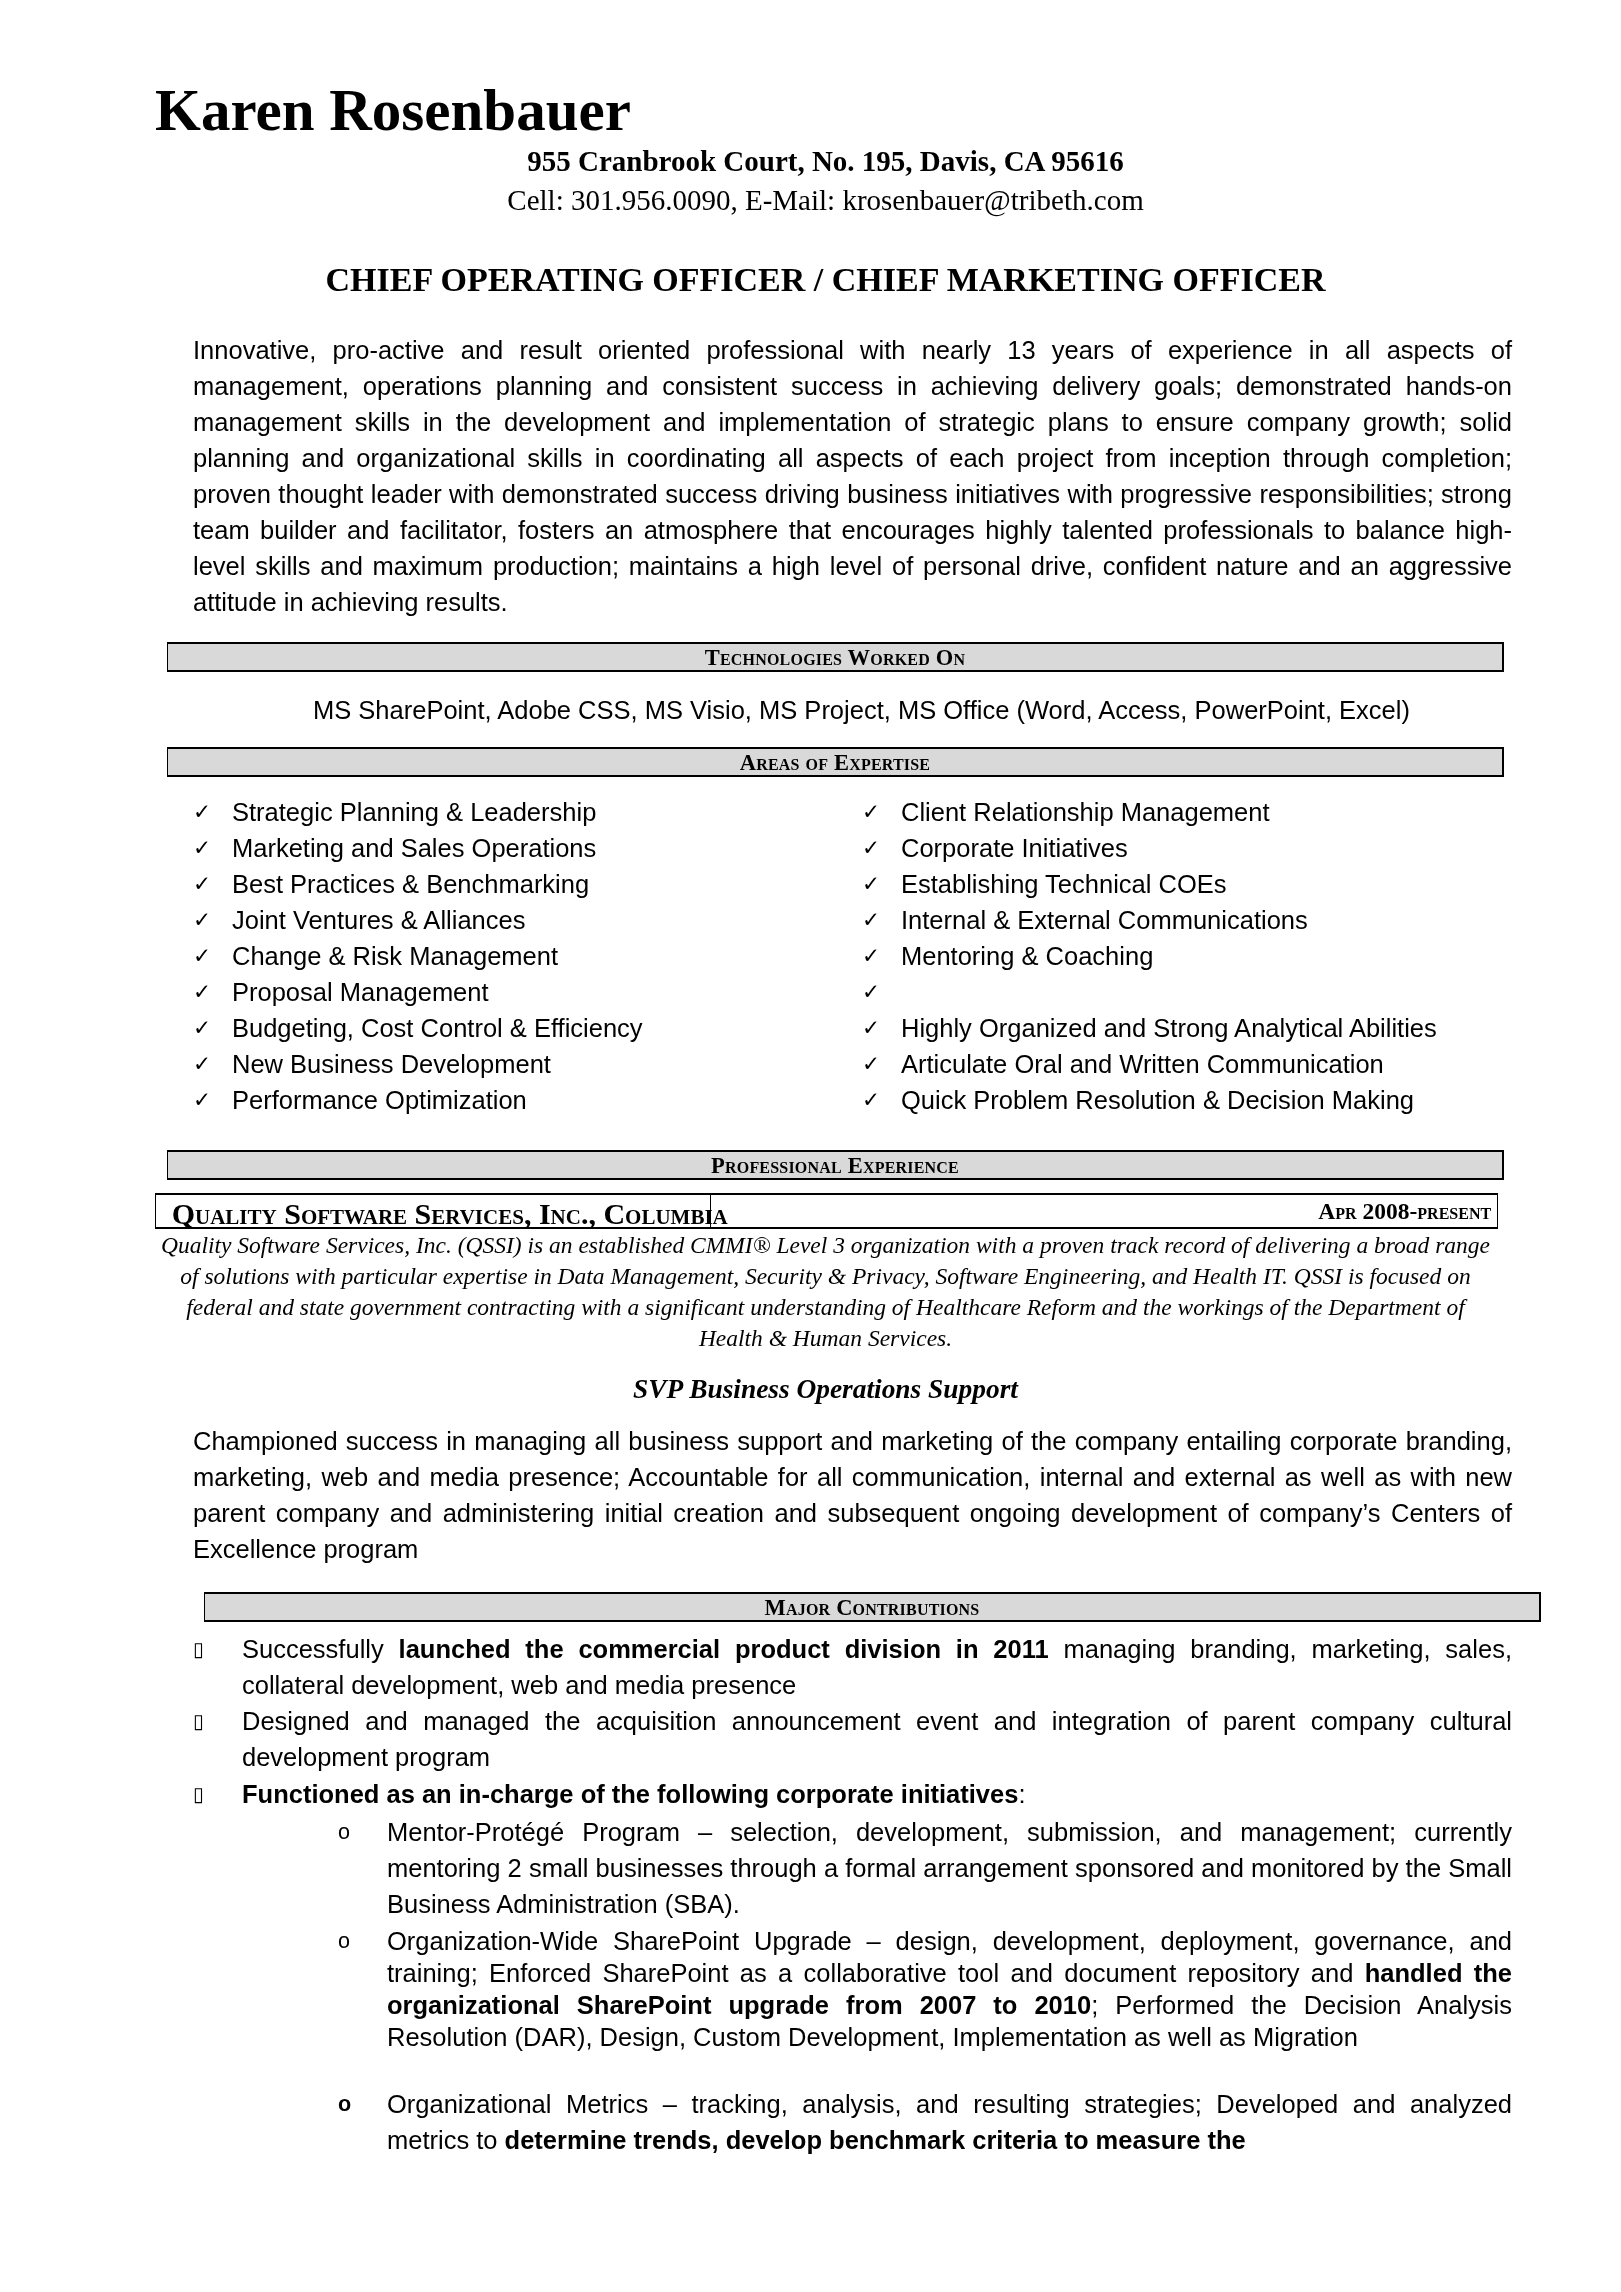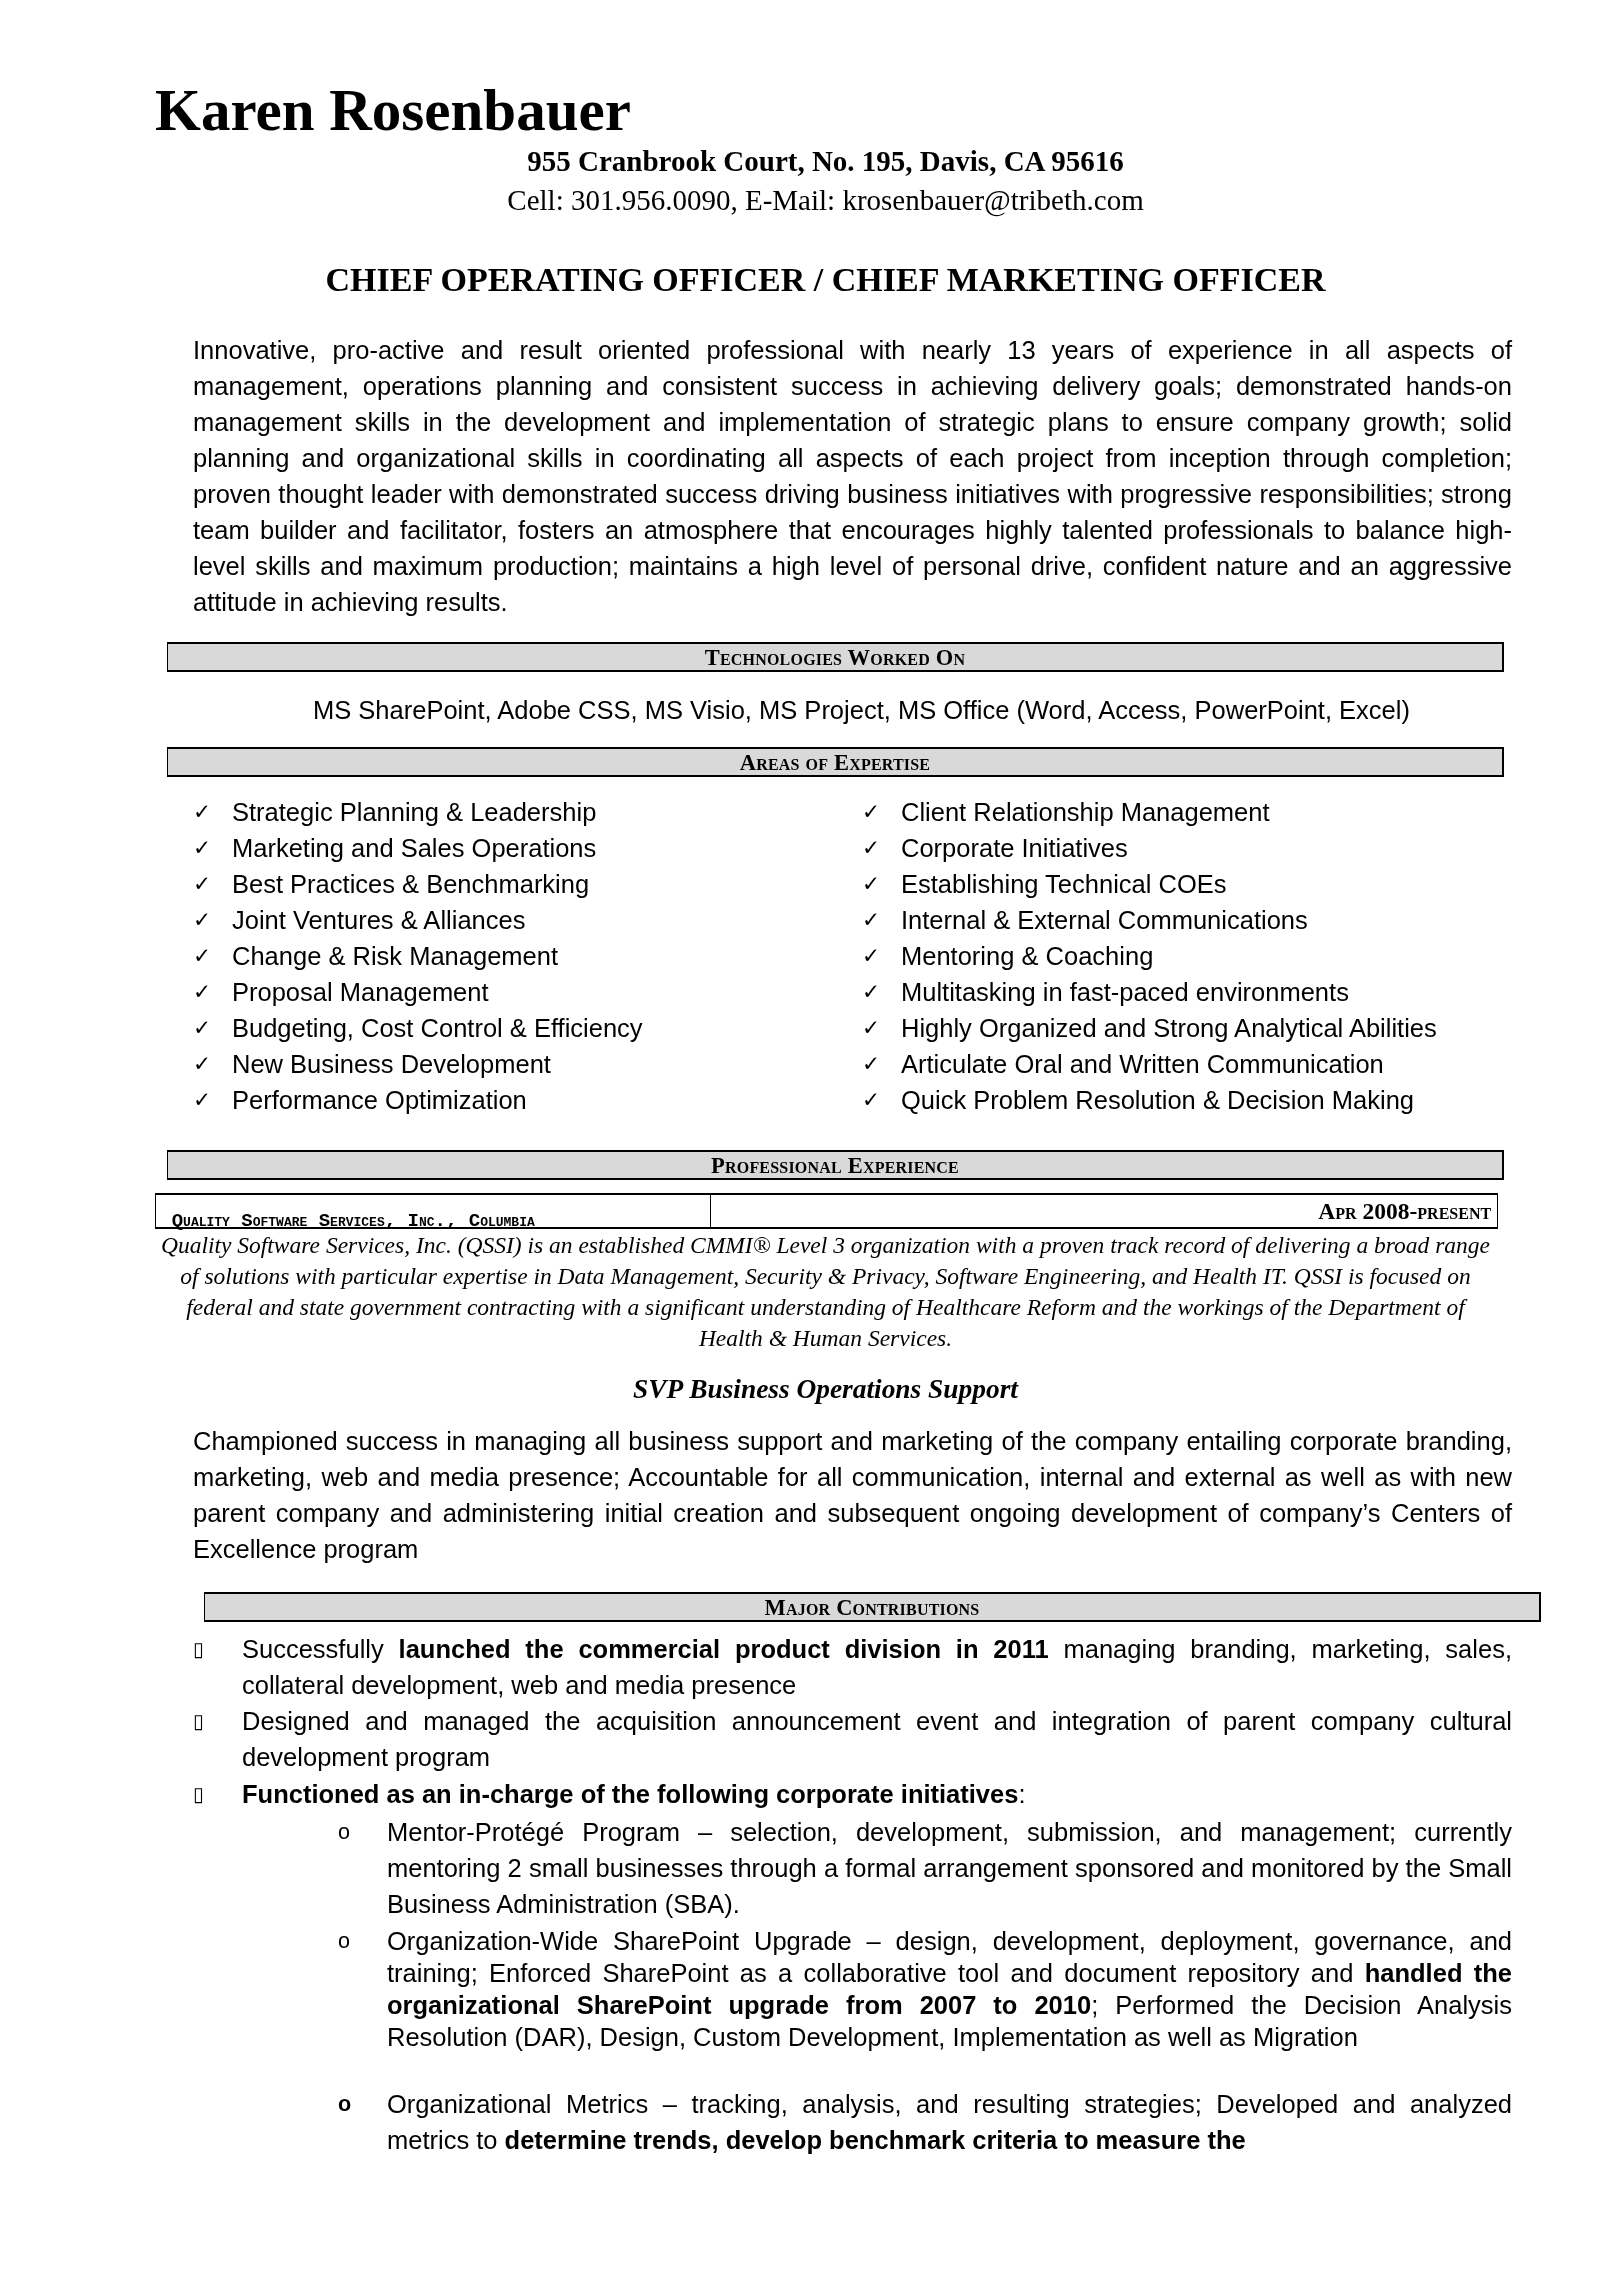--- a/index.html
+++ b/index.html
@@ -22,21 +22,21 @@
 
   .exp-col { position: absolute; top: 794px; width: 667px; }
   .exp-col.left { left: 2px; }
   .exp-col.right { left: 671px; }
   .exp-item { height: 36px; font-size: 25.5px; line-height: 36px; position: relative; white-space: nowrap; }
   .exp-item .chk { position: absolute; left: 0; top: 0; font-size: 21.6px; }
   .exp-item .txt { position: absolute; left: 39px; top: 0; }
 
   .job-row { position: absolute; top: 1193px; left: 0; width: 1343px; height: 36px; border-top: 2px solid #000; border-bottom: 2px solid #000; border-left: 1px solid #000; border-right: 1px solid #000; box-sizing: border-box; }
   .job-row .divider { position: absolute; left: 554px; top: 0; width: 1px; height: 100%; background: #000; }
-  .job-row .company { position: absolute; left: 15.7px; top: 12px; font-family: Liberation Mono, monospace; font-weight: bold; font-size: 19px; line-height: 29px; font-variant: small-caps; }
+  .job-row .company { position: absolute; left: 15.7px; top: 4px; font-family: Liberation Serif, serif; font-weight: bold; font-size: 30px; line-height: 29px; font-variant: small-caps; }
   .job-row .dates { position: absolute; right: 5.9px; top: 2px; font-family: "Liberation Serif", "DejaVu Serif", serif; font-weight: bold; font-size: 23.5px; line-height: 29px; font-variant: small-caps; }
 
   .company-desc { position: absolute; top: 1230px; left: 0; width: 1341px; text-align: center; font-style: italic; font-size: 23.5px; line-height: 31px; }
   .role { position: absolute; top: 1372px; left: 0; width: 1341px; text-align: center; font-style: italic; font-weight: bold; font-size: 27.4px; line-height: 35px; }
   .role-desc { position: absolute; top: 1423px; left: 2px; width: 1319px; font-size: 25.5px; line-height: 36px; text-align: justify; text-align-last: left; }
 
   .contrib { position: absolute; left: 2px; width: 1319px; font-size: 25.5px; line-height: 36px; }
   .contrib .bullet { position: absolute; left: 0; top: 0; font-size: 19.6px; }
   .contrib .body { margin-left: 49px; text-align: justify; text-align-last: left; }
   .sub { position: absolute; left: 147px; width: 1174px; font-size: 25.5px; }
@@ -120,21 +120,20 @@
     <div class="exp-item">
         <span class="chk">✓</span>
         <span class="txt">Internal &amp; External Communications</span>
       </div>
     <div class="exp-item">
         <span class="chk">✓</span>
         <span class="txt">Mentoring &amp; Coaching</span>
       </div>
     <div class="exp-item">
         <span class="chk">✓</span>
-        <span class="txt">Multitasking in fast-paced environments</span>
       </div>
     <div class="exp-item">
         <span class="chk">✓</span>
         <span class="txt">Highly Organized and Strong Analytical Abilities</span>
       </div>
     <div class="exp-item">
         <span class="chk">✓</span>
         <span class="txt">Articulate Oral and Written Communication</span>
       </div>
     <div class="exp-item">

